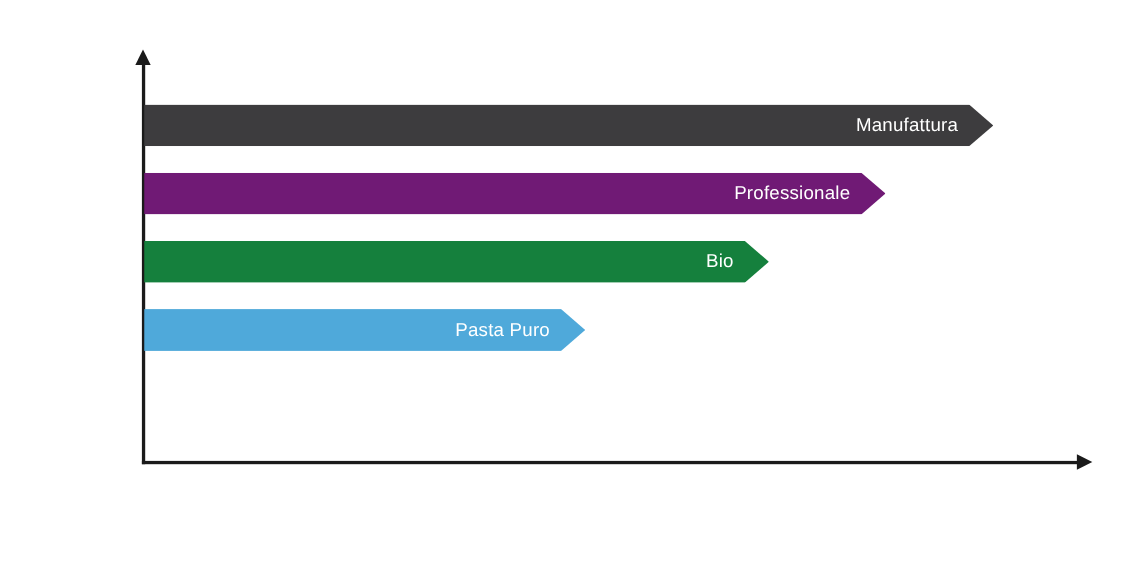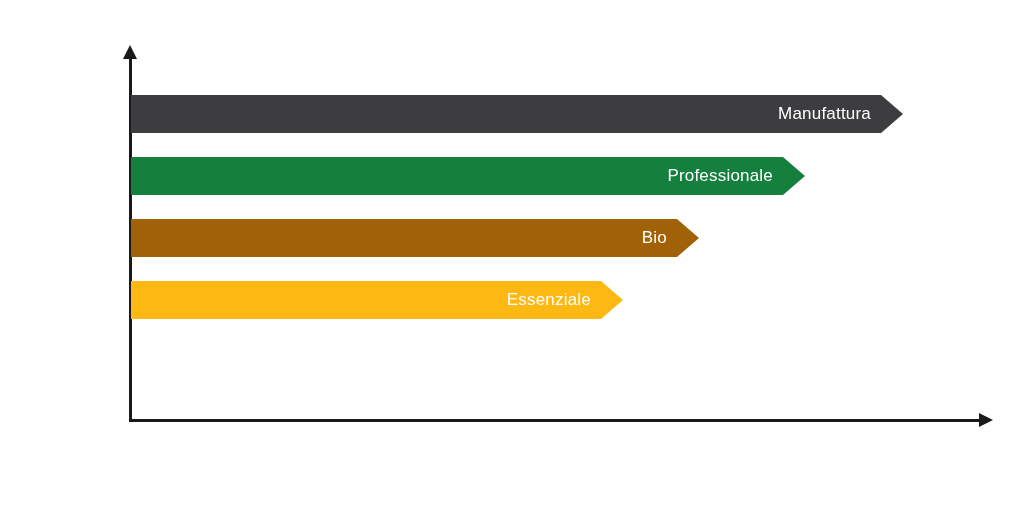--- a/index.html
+++ b/index.html
@@ -68,24 +68,24 @@
   <div class="arrow-up" style="left: 123px; top: 45px; border-bottom: 14px solid rgb(26, 26, 26);"></div>
 
   <div class="axis-line" style="left: 129px; top: 419px; width: 851px; height: 3px; background: rgb(26, 26, 26);"></div>
 
   <div class="arrow-right" style="left: 979px; top: 413px; border-left: 14px solid rgb(26, 26, 26);"></div>
 
   <div class="bars">
       <div class="bar" style="width: 757px; background: rgb(61, 60, 62);">
         <span class="bar-label" style="color: rgb(255, 255, 255);">Manufattura</span>
       </div>
-      <div class="bar" style="width: 659px; background: #15803d;">
+      <div class="bar" style="width: 659px; background: #701a75;">
         <span class="bar-label" style="color: rgb(255, 255, 255);">Professionale</span>
       </div>
-      <div class="bar" style="width: 553px; background: #a16207;">
+      <div class="bar" style="width: 553px; background: #15803d;">
         <span class="bar-label" style="color: rgb(255, 255, 255);">Bio</span>
       </div>
-      <div class="bar" style="width: 477px; background: rgb(253, 184, 19);">
-        <span class="bar-label" style="color: rgb(255, 255, 255);">Essenziale</span>
+      <div class="bar" style="width: 386px; background: rgb(79, 169, 218);">
+        <span class="bar-label" style="color: rgb(255, 255, 255);">Pasta Puro</span>
       </div>
     </div>
 
 </div>
 
 </body></html>

